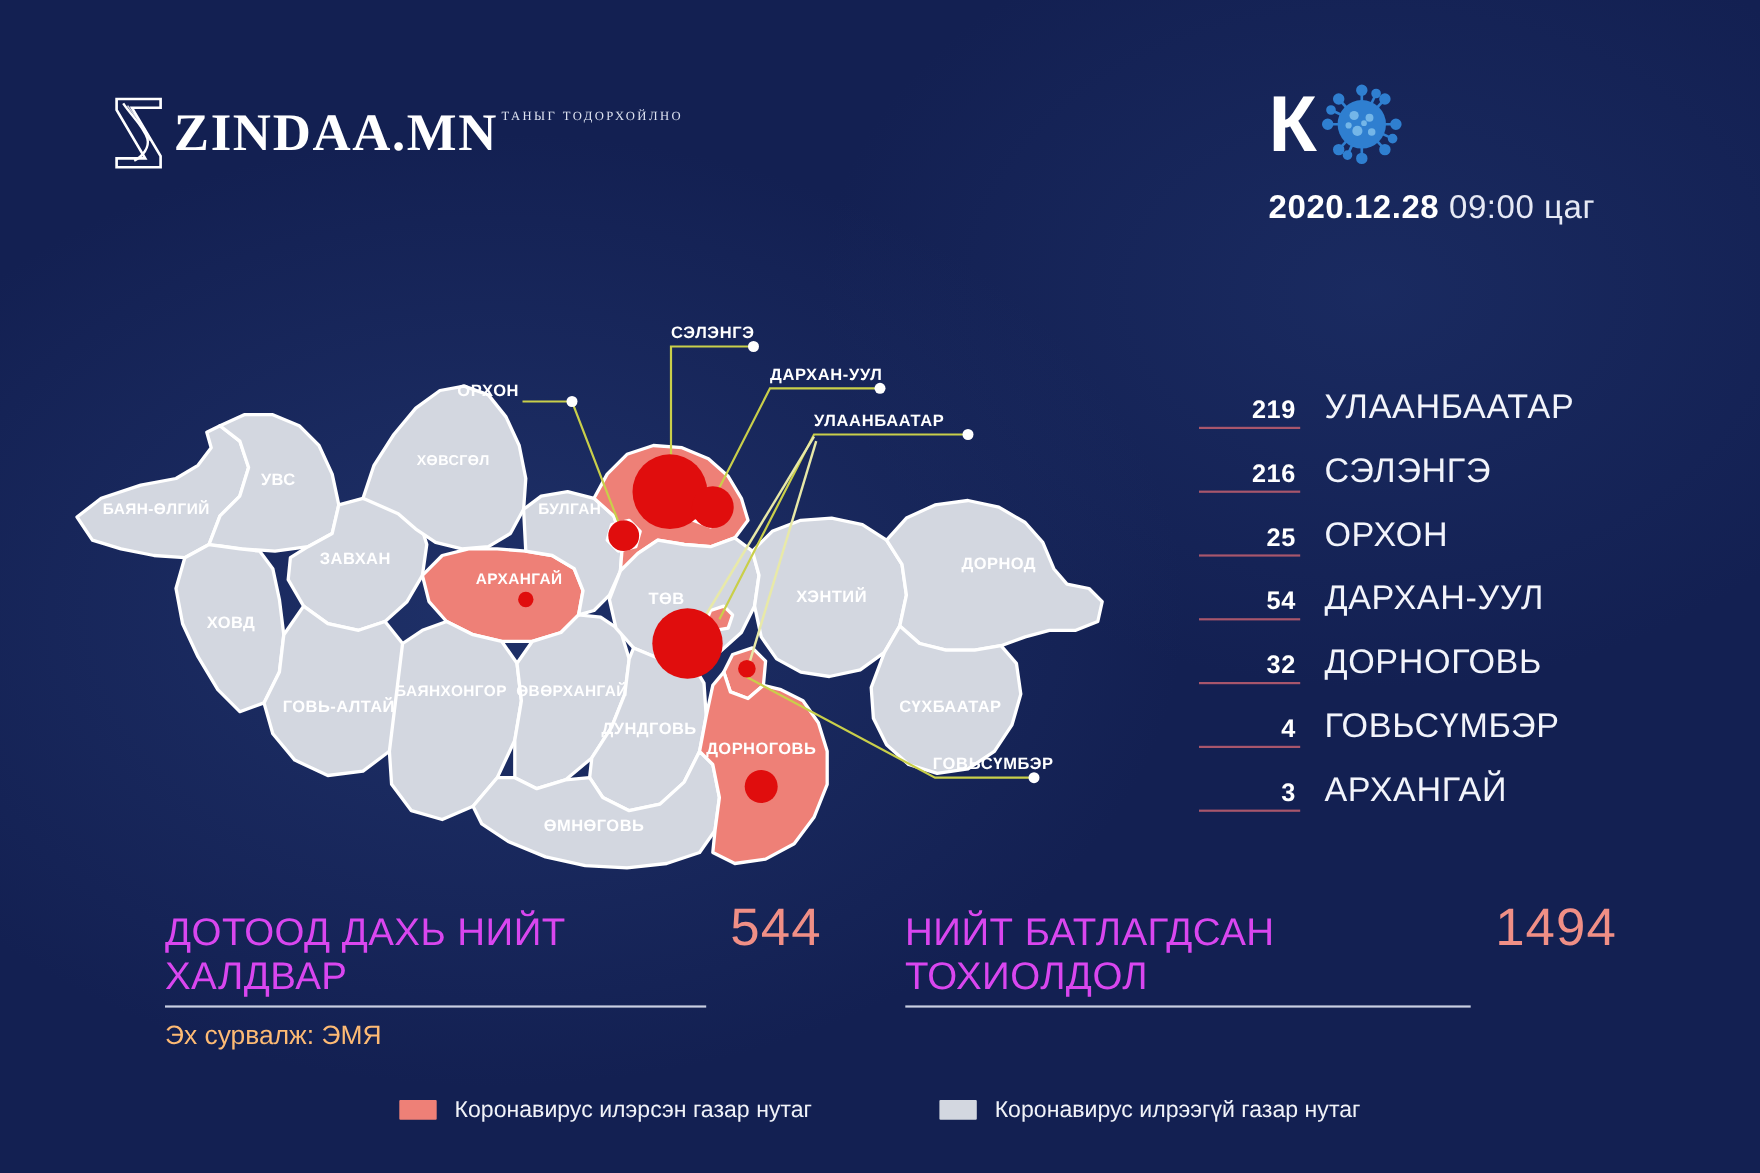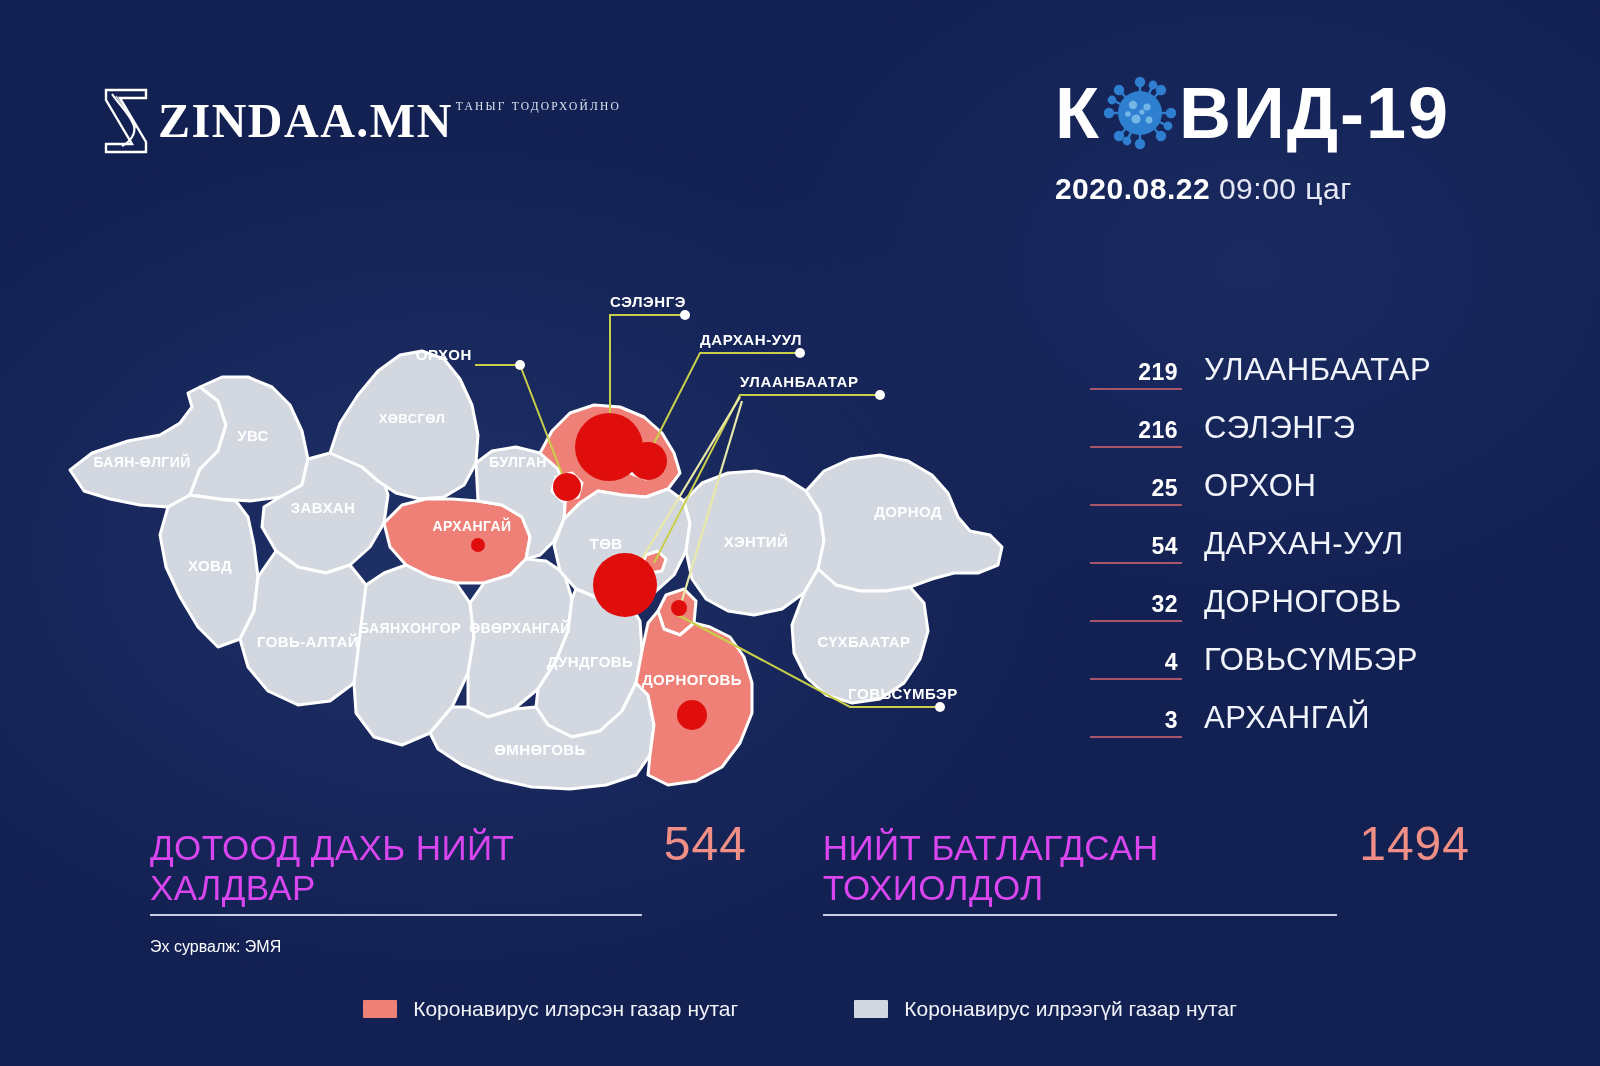--- a/index.html
+++ b/index.html
@@ -54,21 +54,21 @@
   .stat-name{ margin-left:22px; font-size:31px; font-weight:400; color:#f2f4fb; letter-spacing:.6px; }
 
   
   .totals{ position:absolute; left:150px; bottom:150px; width:1320px; display:flex; align-items:flex-end; }
   .total-block{ display:flex; align-items:baseline; }
   .total-label{
     font-size:35px; font-weight:400; letter-spacing:.4px; color:#d946ef;
     border-bottom:2.5px solid #c9cfe2; padding-bottom:6px;
   }
   .total-value{ font-size:48px; font-weight:400; color:#f08f86; margin-left:22px; letter-spacing:1px; }
-  .source{ position:absolute; left:150px; bottom:110px; font-size:16px; color:#ffffff; font-weight:400; }
+  .source{ position:absolute; left:150px; bottom:110px; font-size:24px; color:#fdba74; font-weight:400; }
   .total-gap{ width:82px; }
 
   
   .legend{ position:absolute; left:0; right:0; bottom:45px; display:flex; justify-content:center; gap:116px; }
   .legend-item{ display:flex; align-items:center; }
   .legend-sw{ width:34px; height:18px; margin-right:16px; border-radius:1px; }
   .legend-sw.infected{ background:#ee8077; }
   .legend-sw.clear{ background:#d3d7e0; }
   .legend-text{ font-size:21px; color:#f0f2f8; font-weight:400; }
 
@@ -146,24 +146,23 @@
             <circle cx="30" cy="29" r="4.2"></circle>
               <circle cx="44" cy="31" r="3.6"></circle>
             <circle cx="33" cy="43" r="4.6"></circle>
               <circle cx="46" cy="44" r="3.4"></circle>
             <circle cx="39" cy="36" r="2.6"></circle>
               <circle cx="25" cy="38" r="2.8"></circle>
           </g>
         </g>
       </svg>
     </span>
-    <span>ВИД-19</span>
   </div>
   <div class="date-line">
-    <span class="date-strong">2020.08.22</span>
+    <span class="date-strong">2020.12.28</span>
     <span class="date-soft">09:00 цаг</span>
   </div>
 </div>
 
 <div class="stats">
   <div class="stat-row">
     <div class="stat-num">219</div>
     <div class="stat-name">УЛААНБААТАР</div>
   </div>
   <div class="stat-row">

